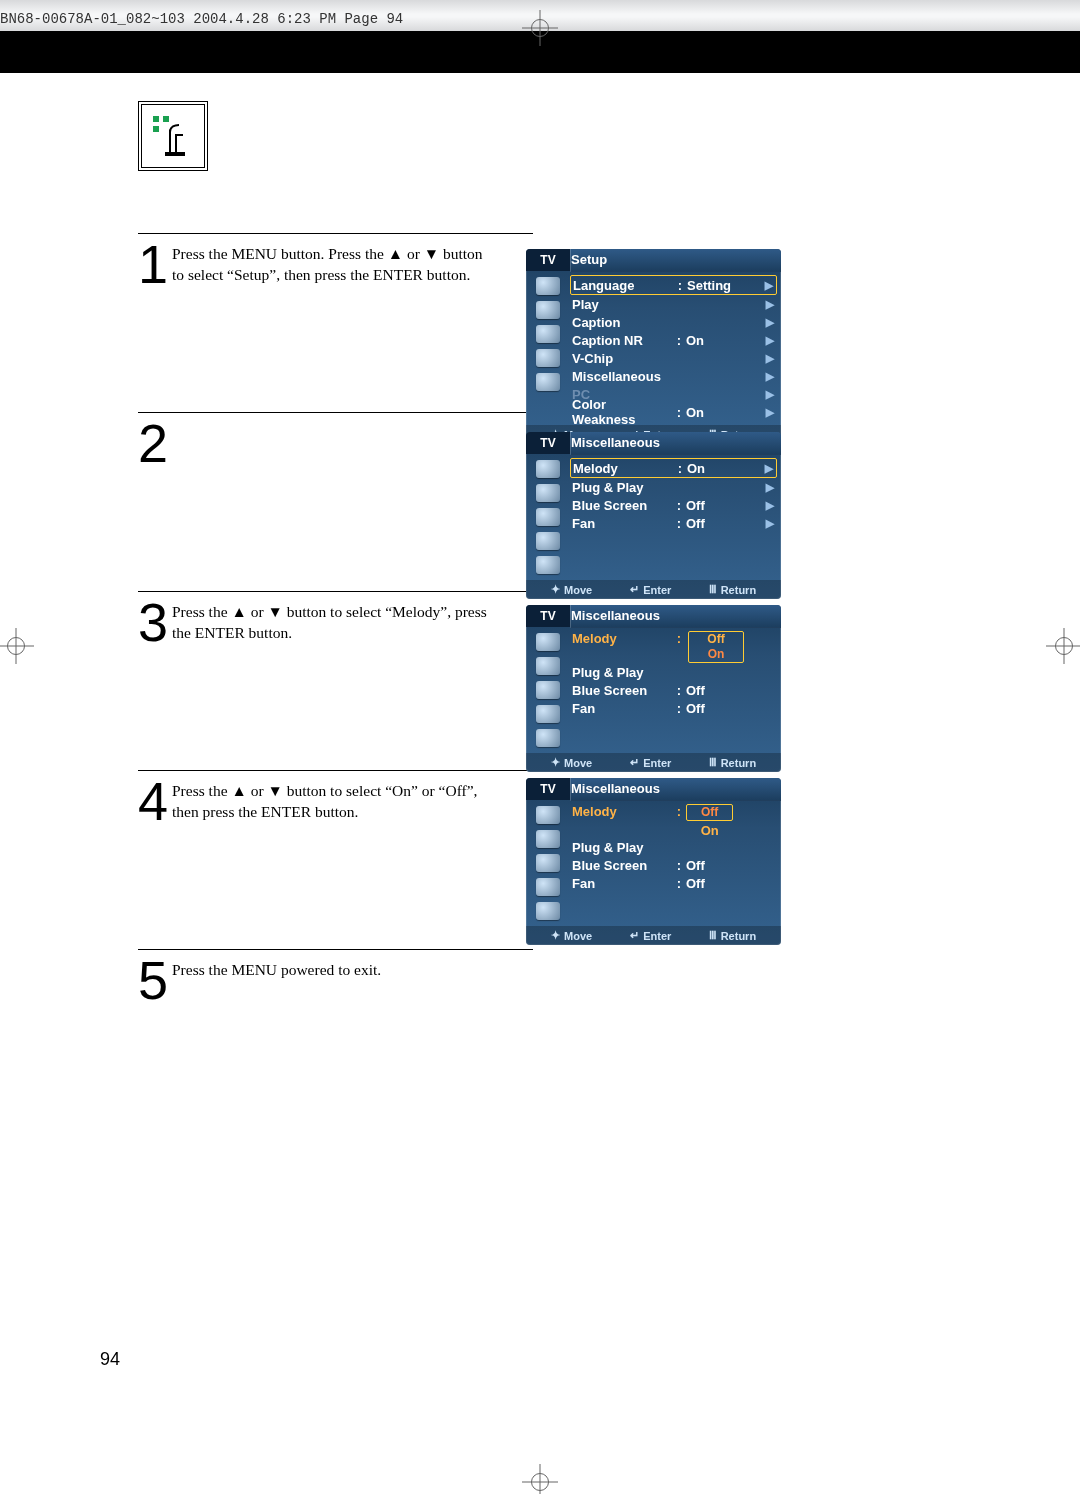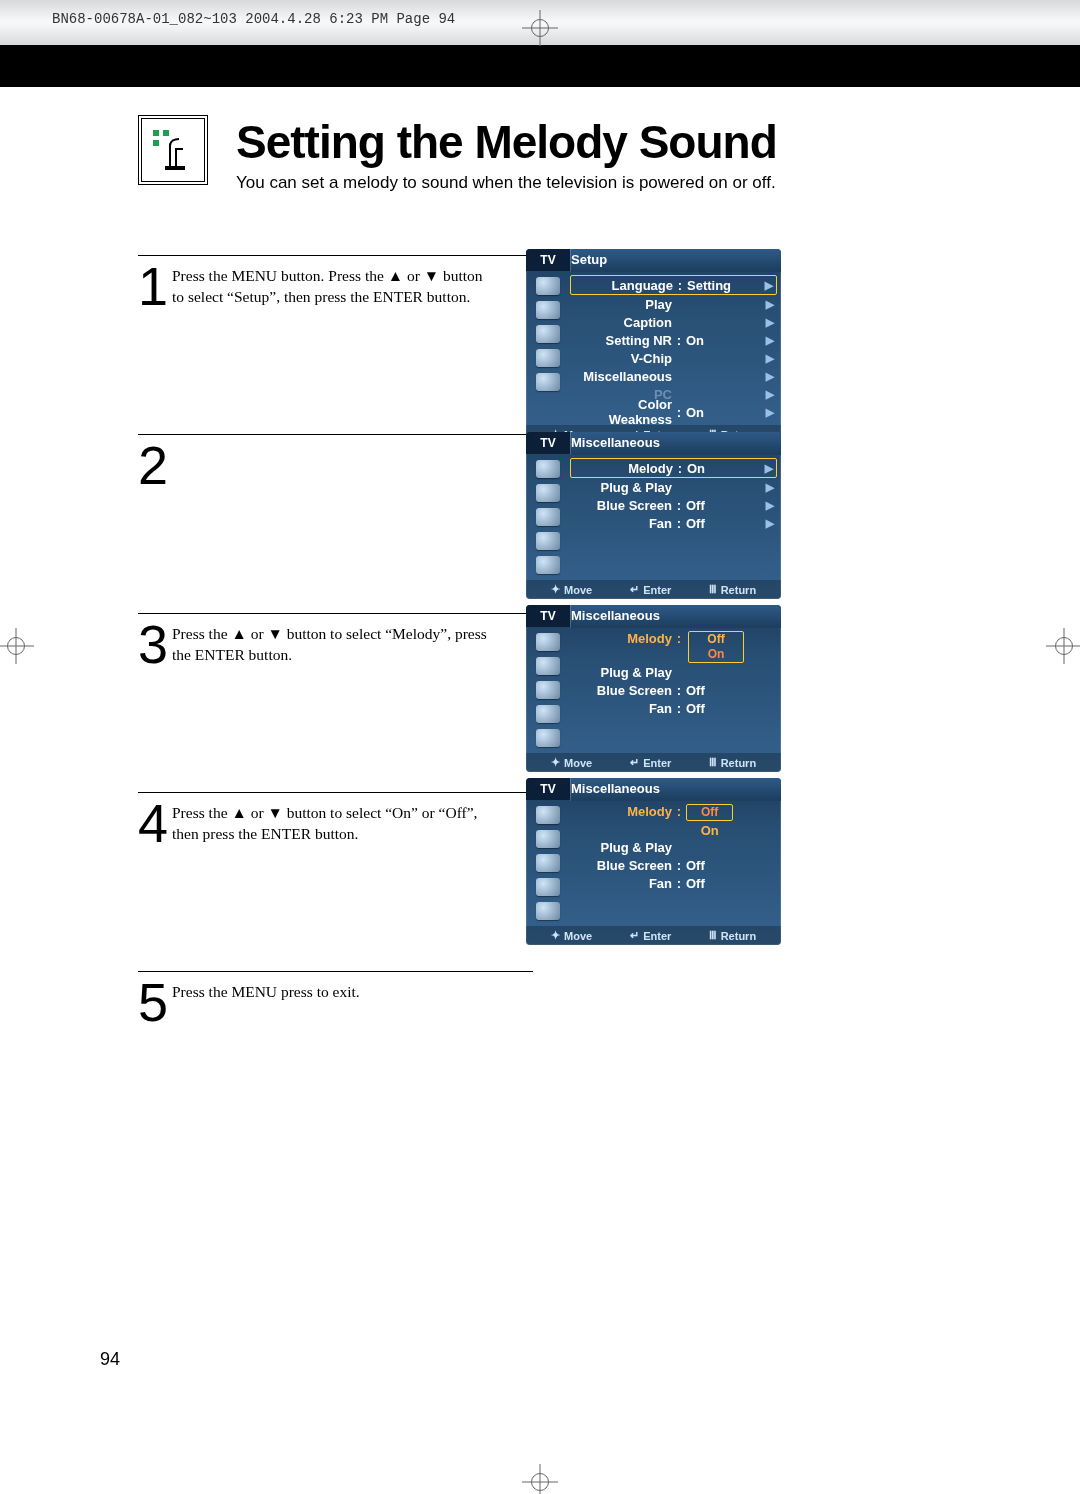--- a/index.html
+++ b/index.html
@@ -9,26 +9,25 @@
     width: 1080px;
   }
   .page {
     width: 1080px;
     height: 1494px;
     position: relative;
     box-sizing: border-box;
     background: #fff;
   }
   .header-bar {
-    height: 45px;
+    height: 31px;
     background: linear-gradient(to bottom, #d8d9db 0%, #f6f7f8 45%, #f6f7f8 55%, #d8d9db 100%);
     font-family: "Courier New", monospace;
     font-size: 14px;
     color: #333;
-    padding-left: 52px;
     line-height: 38px;
     position: relative;
   }
   .black-bar {
     background:#000;
     height:42px;
   }
   .reg-top {
     position:absolute; top:10px; left:50%; transform:translateX(-50%);
     width:36px; height:36px;
@@ -178,21 +177,21 @@
     flex:1;
     padding: 4px 6px 4px 2px;
   }
   .osd-row {
     display:flex;
     align-items:center;
     height:18px;
     gap:4px;
     position:relative;
   }
-  .osd-row .lbl { width:100px;text-align:right; }
+  .osd-row .lbl { width:100px; }
   .osd-row .sep { width:6px; text-align:center; }
   .osd-row .val { flex:1; }
   .osd-row .arr {
     width:10px; text-align:center;
     color:#9ac0e6;
     font-size:11px;
   }
   .osd-row.hl {
     border:1px solid #ffcc33;
     border-radius:2px;
@@ -261,24 +260,20 @@
     <div class="title-icon">
       <svg viewBox="0 0 48 48">
         <rect x="4" y="4" width="6" height="6" fill="#1aa050"></rect>
         <rect x="14" y="4" width="6" height="6" fill="#1aa050"></rect>
         <rect x="4" y="14" width="6" height="6" fill="#1aa050"></rect>
         <path d="M22 44 L22 20 Q22 14 30 14 L30 12 Q22 12 20 18 L20 44 Z" fill="#000"></path>
         <path d="M28 44 L28 24 L34 24 L34 22 L26 22 L26 44 Z" fill="#000"></path>
         <rect x="16" y="40" width="20" height="4" fill="#000"></rect>
       </svg>
     </div>
-    <div class="title-text">
-      <h1>Setting the Melody Sound</h1>
-      <p>You can set a melody to sound when the television is powered on or off.</p>
-    </div>
   </div>
 
   <div class="steps">
 
     <div class="step" style="width:395px;">
       <div class="step-num">1</div>
       <div class="step-body">
         <div class="step-text">Press the MENU button. Press the ▲ or ▼ button to select “Setup”, then press the ENTER button.</div>
       </div>
     </div>
@@ -297,21 +292,21 @@
     <div class="step" style="width:395px;">
       <div class="step-num">4</div>
       <div class="step-body">
         <div class="step-text">Press the ▲ or ▼ button to select “On” or “Off”, then press the ENTER button.</div>
       </div>
     </div>
 
     <div class="step short" style="width:395px;">
       <div class="step-num">5</div>
       <div class="step-body">
-        <div class="step-text">Press the MENU press to exit.</div>
+        <div class="step-text">Press the MENU powered to exit.</div>
       </div>
     </div>
 
   </div>
 
   <div class="osd" style="position:absolute; left:526px; top:251px;">
     <div class="osd-top">
       <div class="osd-tv">TV</div>
       <div class="osd-title">Setup</div>
     </div>
@@ -336,21 +331,21 @@
             <span class="val"></span>
           <span class="arr">▶</span>
         </div>
         <div class="osd-row">
           <span class="lbl">Caption</span>
             <span class="sep"></span>
             <span class="val"></span>
           <span class="arr">▶</span>
         </div>
         <div class="osd-row">
-          <span class="lbl">Setting NR</span>
+          <span class="lbl">Caption NR</span>
             <span class="sep">:</span>
           <span class="val">On</span>
           <span class="arr">▶</span>
         </div>
         <div class="osd-row">
           <span class="lbl">V-Chip</span>
             <span class="sep"></span>
             <span class="val"></span>
           <span class="arr">▶</span>
         </div>

